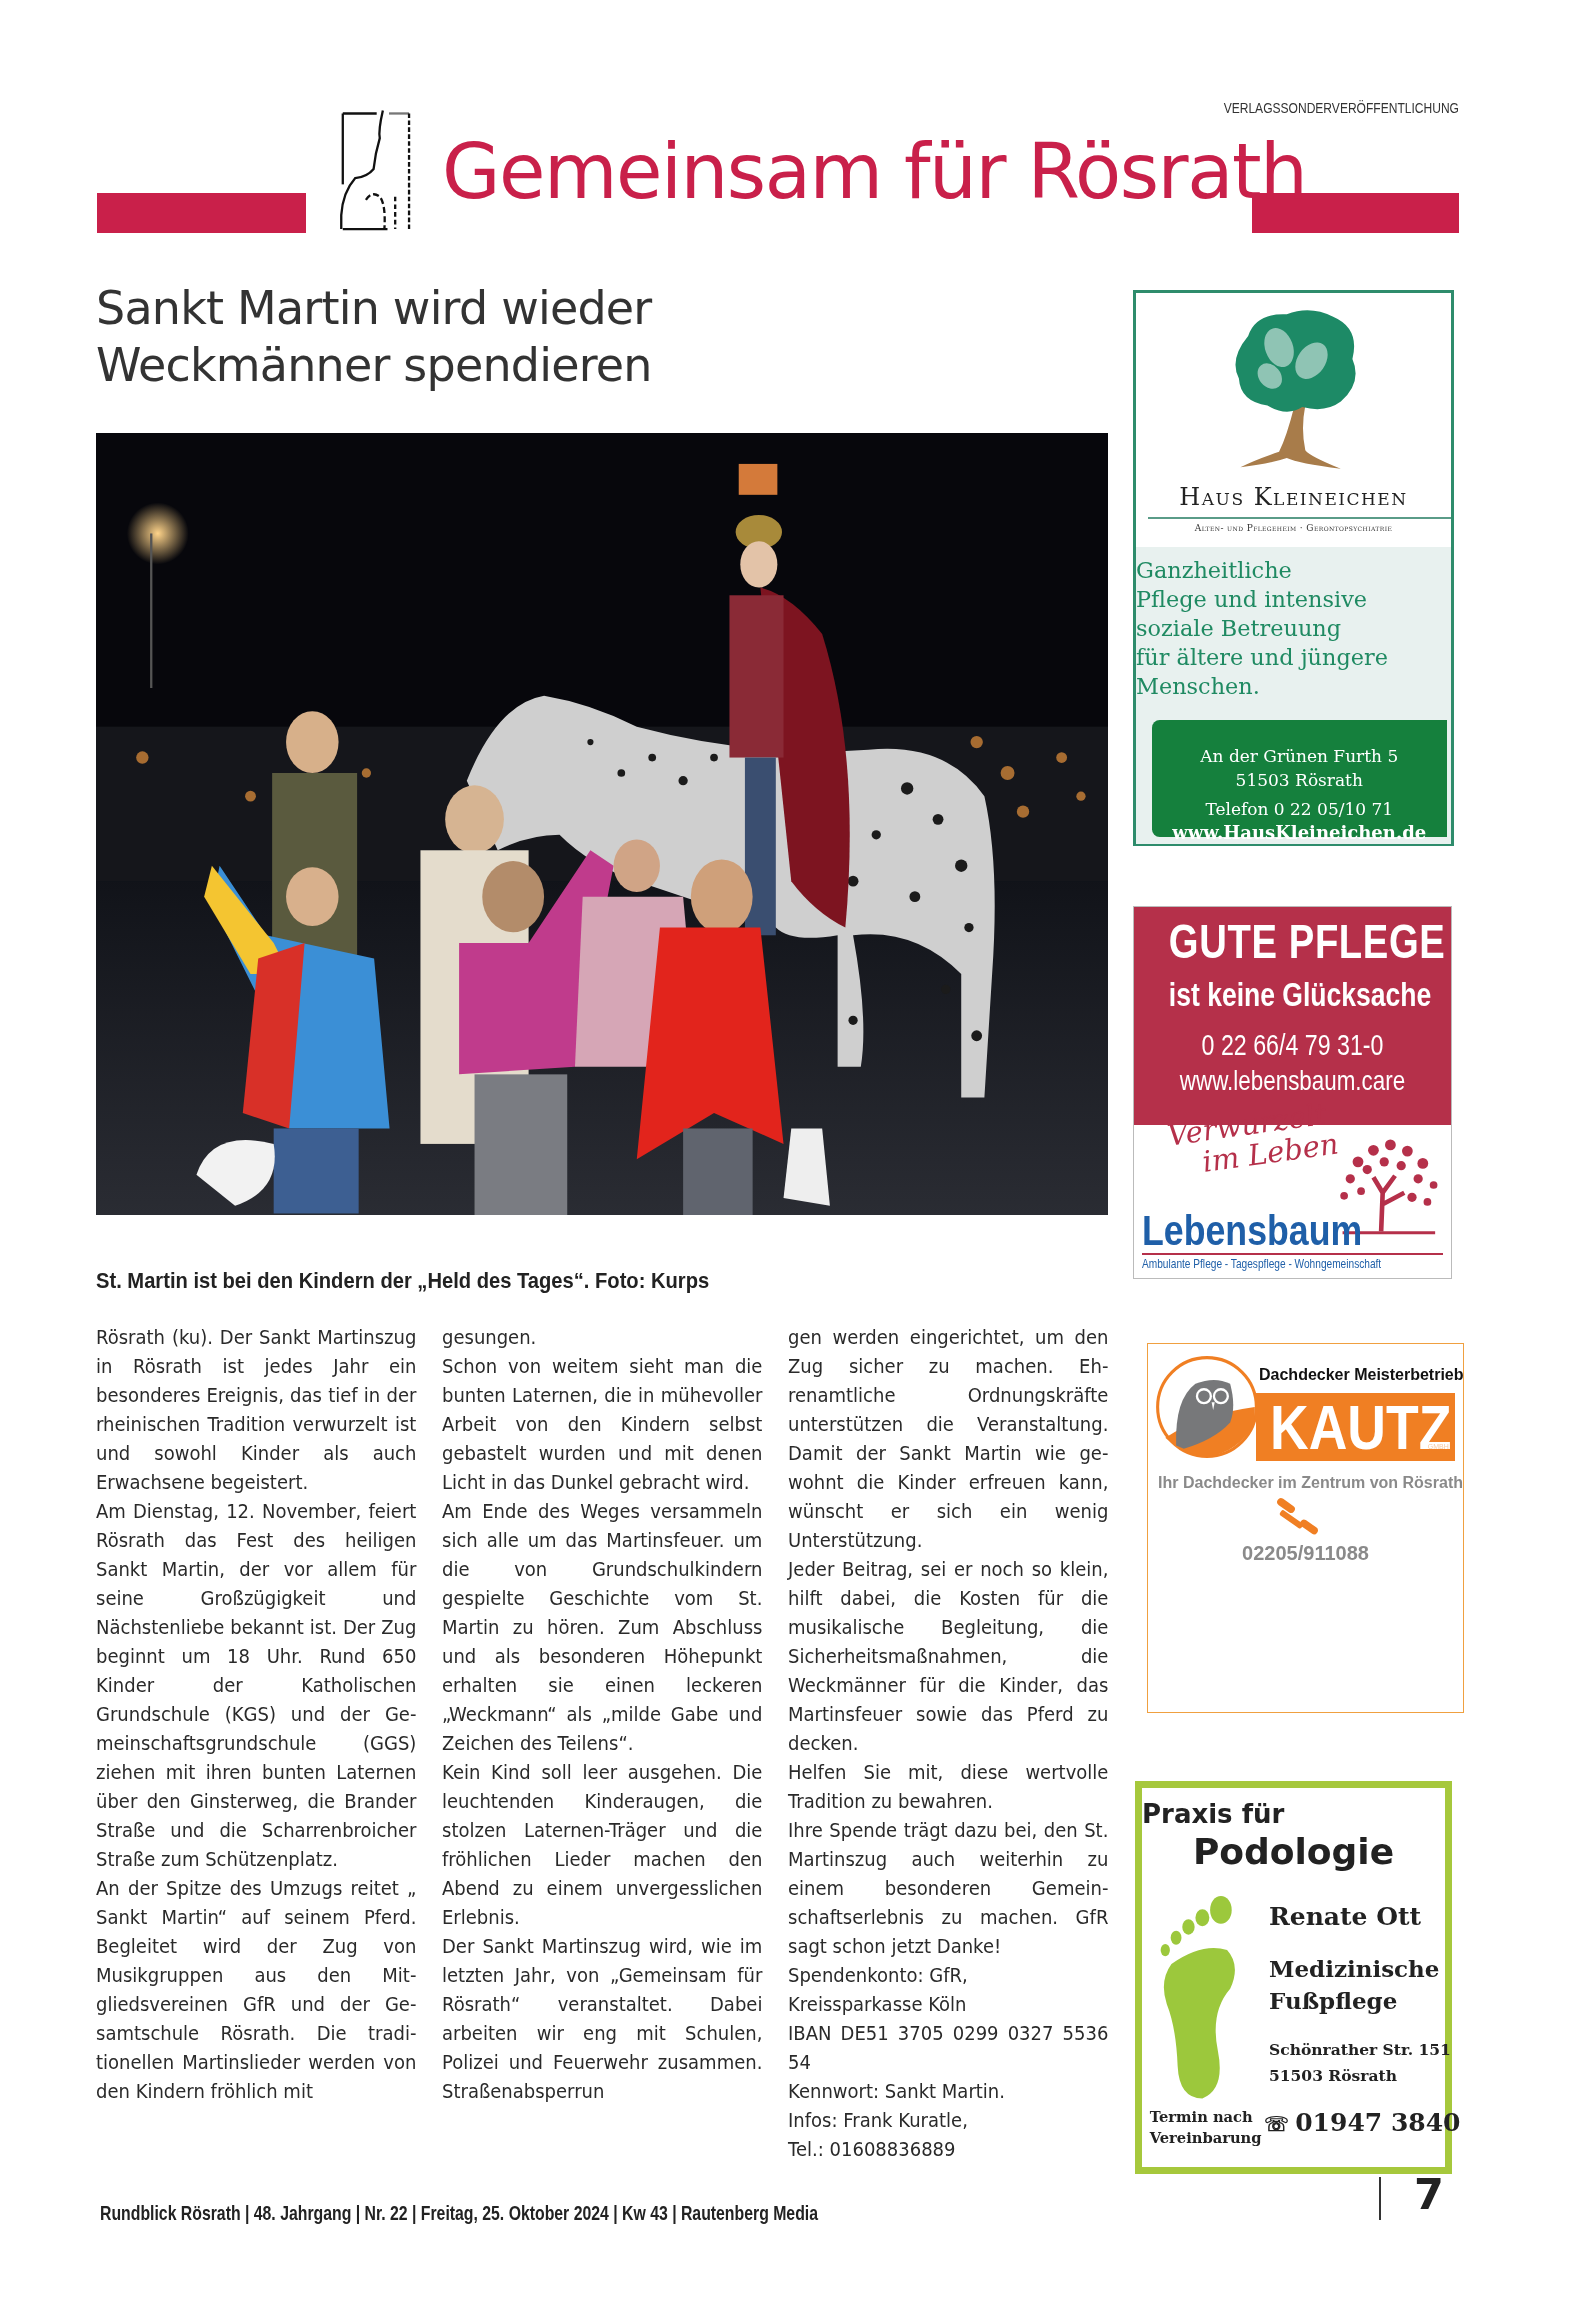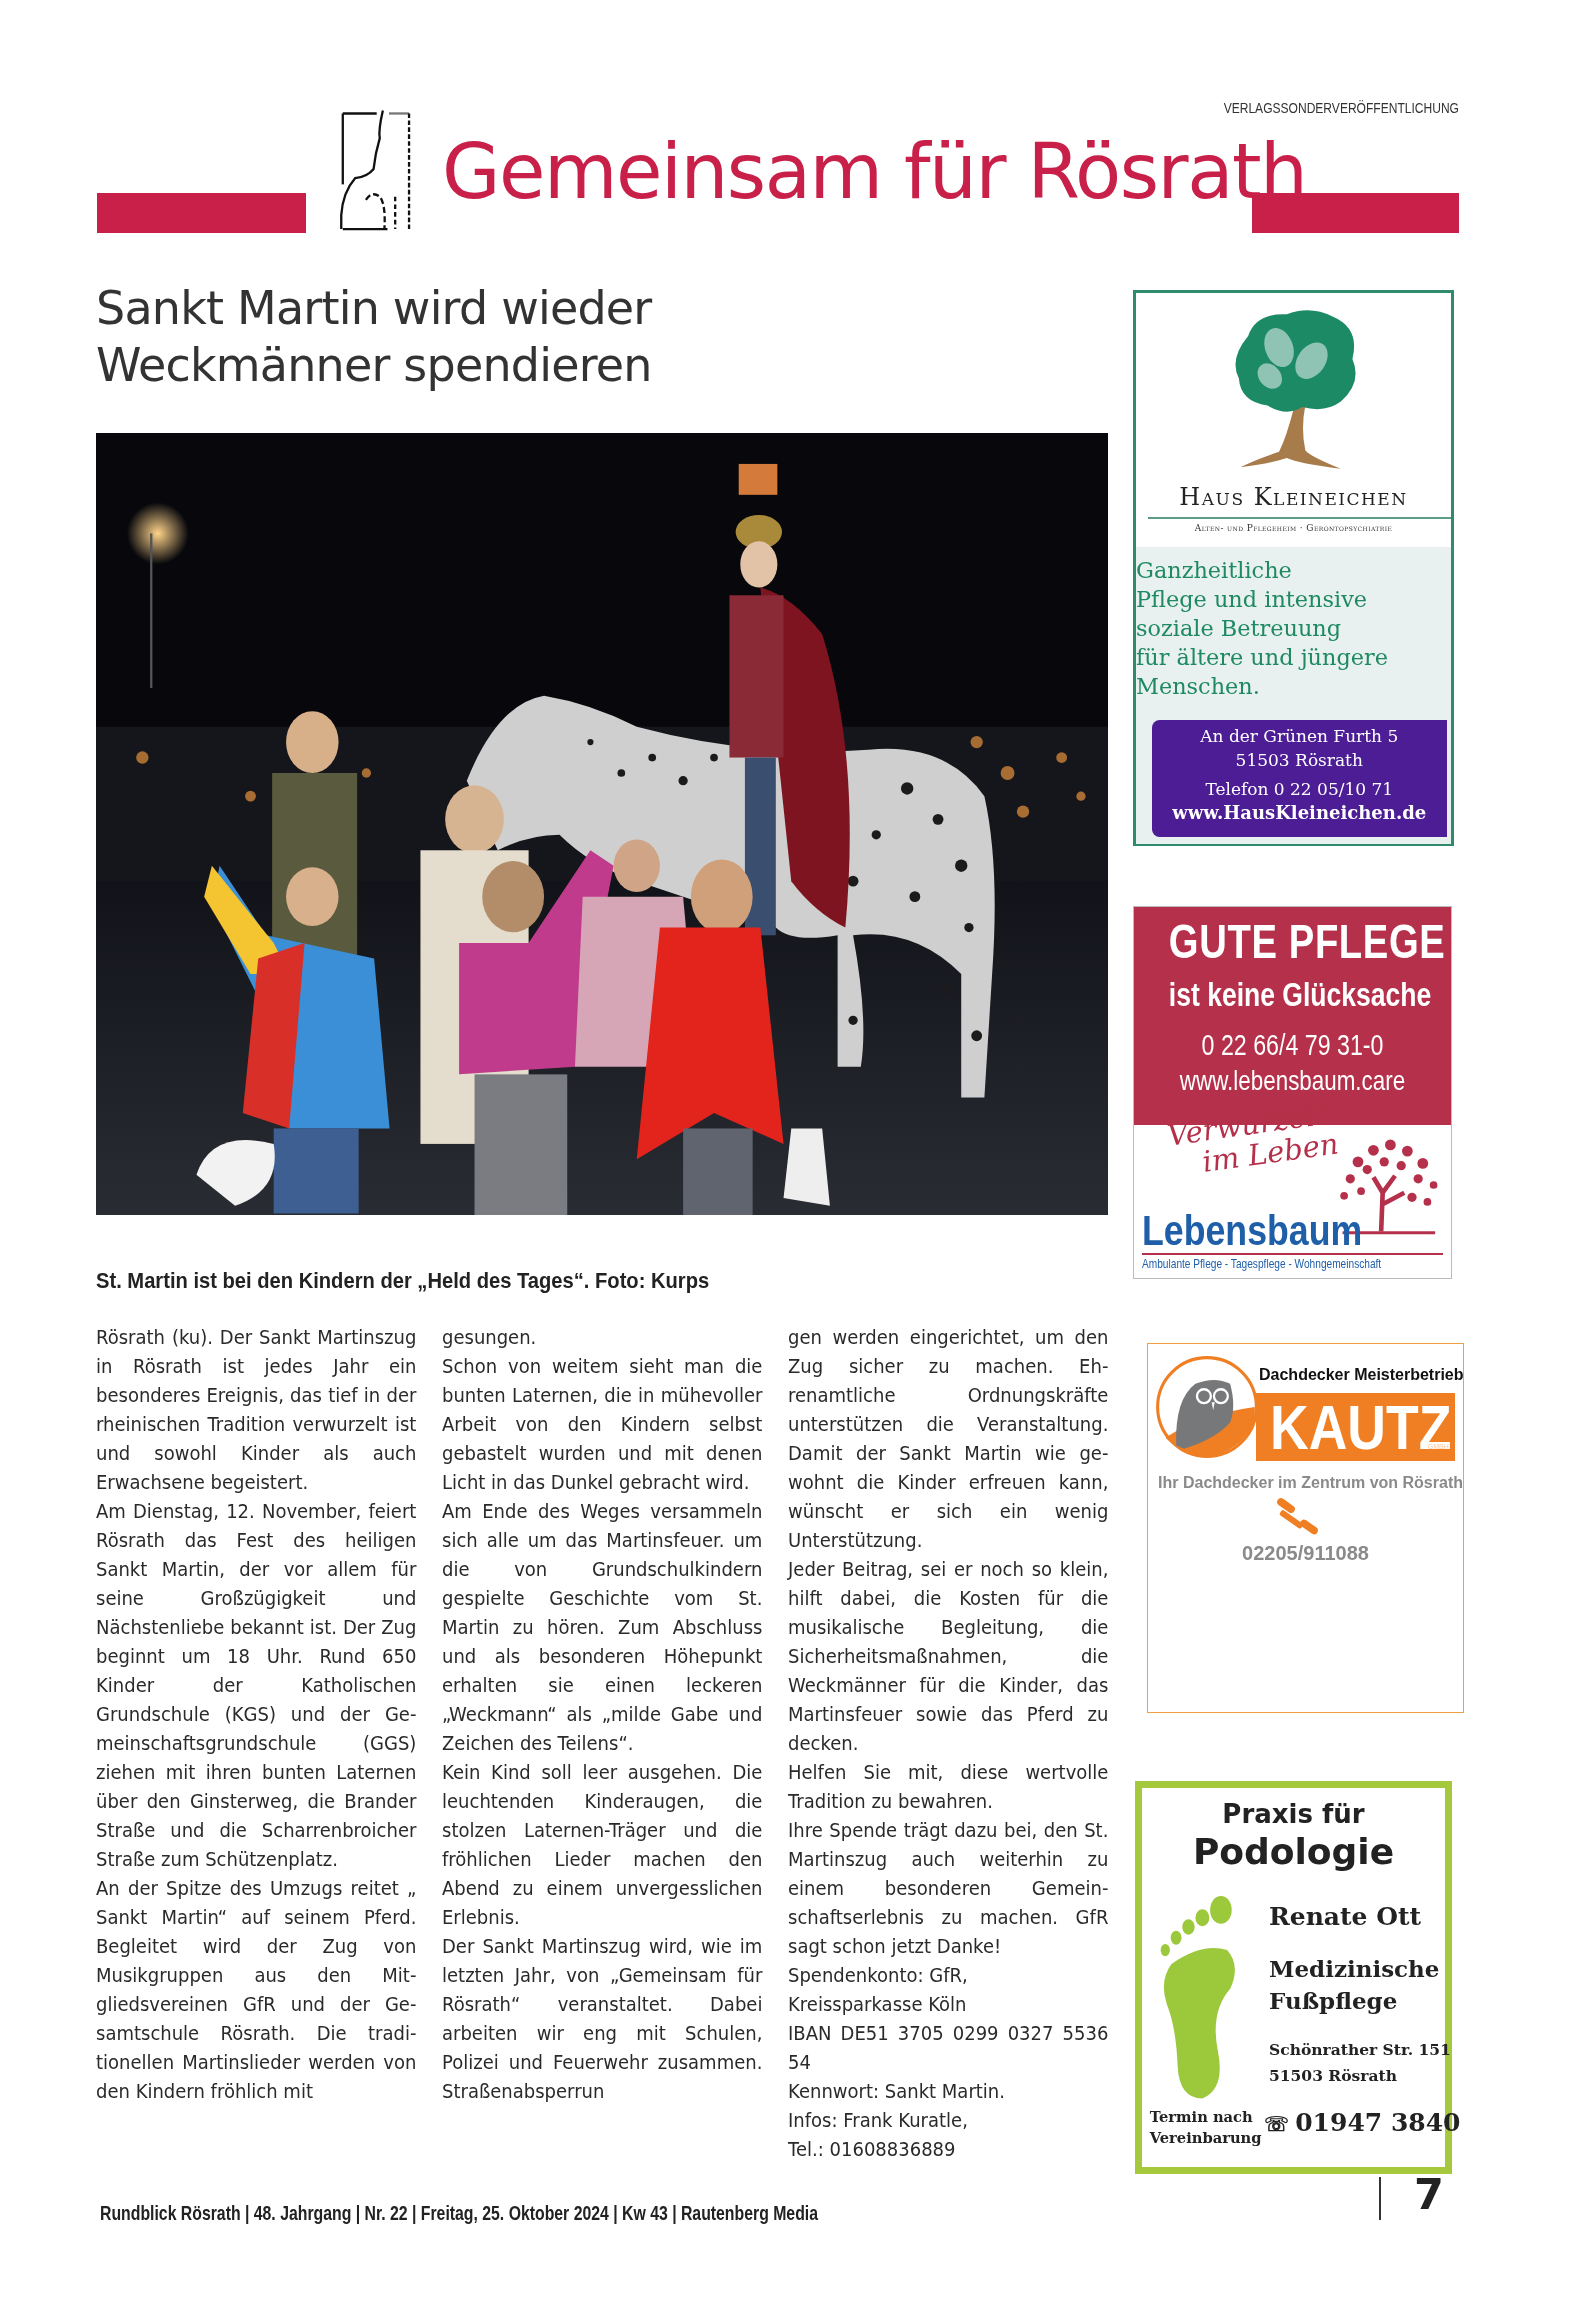--- a/index.html
+++ b/index.html
@@ -51,23 +51,23 @@
                 font-family: "DejaVu Serif", serif; font-size: 24px; color: #222; letter-spacing: 1.5px;
                 font-variant: small-caps; }
   .ad1 .rule { position: absolute; left: 11.6px; right: 0; top: 224px; height: 1.5px; background: #5a9c88; }
   .ad1 .sub { position: absolute; left: 0; top: 230px; width: 100%; text-align: center;
               font-family: "DejaVu Serif", serif; font-size: 9px; color: #333; letter-spacing: 0.4px;
               font-variant: small-caps; }
   .ad1 .panel { position: absolute; left: 0; top: 254px; width: 100%; height: 297px; background: #e8f1ef; }
   .ad1 .tagline { position: absolute; left: 0; top: 9.3px; width: 100%; text-align: left;
                   font-family: "DejaVu Serif", serif; font-size: 22.4px; line-height: 29px; color: #1f8a62; }
   .ad1 .tagline div { white-space: nowrap; }
-  .ad1 .addr { position: absolute; left: 15.5px; right: 4px; top: 173px; height: 117px; background: #4c1d95;
+  .ad1 .addr { position: absolute; left: 15.5px; right: 4px; top: 173px; height: 117px; background: #15803d;
                border-radius: 7.7px 0 0 7.7px; color: #fff; text-align: center;
-               font-family: "DejaVu Serif", serif; font-size: 17px; line-height: 24px; padding-top: 4px; box-sizing: border-box; }
+               font-family: "DejaVu Serif", serif; font-size: 17px; line-height: 24px; padding-top: 24px; box-sizing: border-box; }
   .ad1 .addr .url { font-weight: bold; font-size: 18px; }
 
   
   .ad2 { left: 1133px; top: 906px; width: 317px; height: 371px; background: #fff; border: 0.8px solid #bbb; overflow: hidden; }
   .ad2 .red { position: absolute; left: 0; top: 0; width: 100%; height: 218px; background: #b5304a; }
   .ad2 .h1 { position: absolute; left: 0; top: 6.2px; width: 100%; text-align: center; color: #fff;
              font-family: "Liberation Sans", sans-serif; font-weight: bold; font-size: 49px; letter-spacing: 0.8px;
              transform: scaleX(0.78); transform-origin: center; white-space: nowrap; }
   .ad2 .h2 { position: absolute; left: 0; top: 68px; width: 100%; text-align: center; color: #fff;
              font-family: "Liberation Sans", sans-serif; font-weight: bold; font-size: 34px;
@@ -102,21 +102,21 @@
   .ad3 .grey { position: absolute; left: 4.6px; right: 6.2px; top: 229px; height: 133px; background: #8e8f91; }
   .ad3 .q1 { position: absolute; left: 9.3px; top: 3.1px; color: #111; font-family: "Liberation Sans", sans-serif;
              font-weight: bold; font-size: 37px; transform: scaleX(0.82); transform-origin: left center; }
   .ad3 .q2 { position: absolute; left: 74px; top: 42px; color: #fff; font-family: "Liberation Sans", sans-serif;
              font-weight: bold; font-size: 37px; transform: scaleX(0.82); transform-origin: left center; }
   .ad3 .q3 { position: absolute; left: 124px; top: 80px; color: #111; font-family: "Liberation Sans", sans-serif;
              font-weight: bold; font-size: 37px; transform: scaleX(0.82); transform-origin: left center; }
 
   
   .ad4 { left: 1135px; top: 1781px; width: 303px; height: 379px; border: 7px solid #a6c83c; background: #fff; }
-  .ad4 .t1 { position: absolute; left: 0; top: 10.8px; width: 100%; text-align: center; font-family: "DejaVu Sans", sans-serif;
+  .ad4 .t1 { position: absolute; left: 0; top: 10.8px; width: 100%; text-align: left; font-family: "DejaVu Sans", sans-serif;
              font-weight: bold; font-size: 26px; color: #222; }
   .ad4 .t2 { position: absolute; left: 0; top: 43px; width: 100%; text-align: center; font-family: "DejaVu Sans", sans-serif;
              font-weight: bold; font-size: 36px; color: #222; }
   .ad4 .foot { position: absolute; left: 14px; top: 108px; width: 85px; height: 204px; }
   .ad4 .name { position: absolute; left: 127px; top: 114px; font-family: "DejaVu Serif", serif; font-weight: bold; font-size: 25px; color: #222; white-space: nowrap; }
   .ad4 .med  { position: absolute; left: 127px; top: 165px; font-family: "DejaVu Serif", serif; font-weight: bold; font-size: 23px; line-height: 32px; color: #222; white-space: nowrap; }
   .ad4 .addr { position: absolute; left: 127px; top: 249px; font-family: "DejaVu Serif", serif; font-weight: bold; font-size: 15.5px; line-height: 26px; color: #222; white-space: nowrap; }
   .ad4 .termin { position: absolute; left: 7.7px; top: 318px; font-family: "DejaVu Serif", serif; font-weight: bold; font-size: 14.7px; line-height: 21px; color: #222; white-space: nowrap; }
   .ad4 .tel { position: absolute; left: 122px; top: 320px; font-family: "DejaVu Serif", serif; font-weight: bold; font-size: 25px; color: #222; white-space: nowrap; }
   .ad4 .tel .ico { font-size: 20px; margin-right: 6.2px; }

